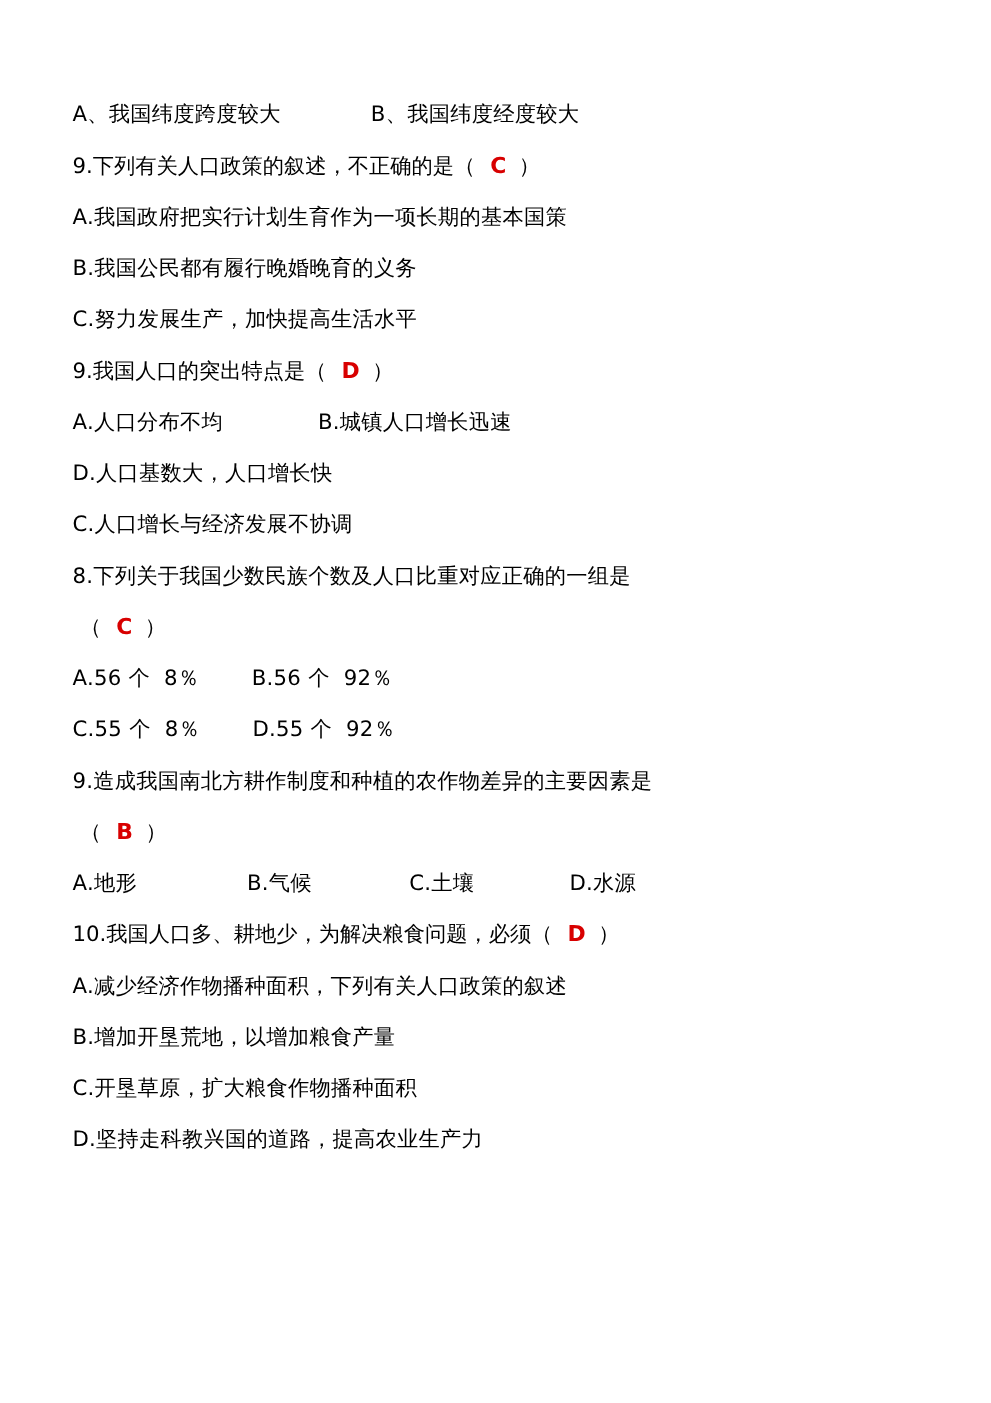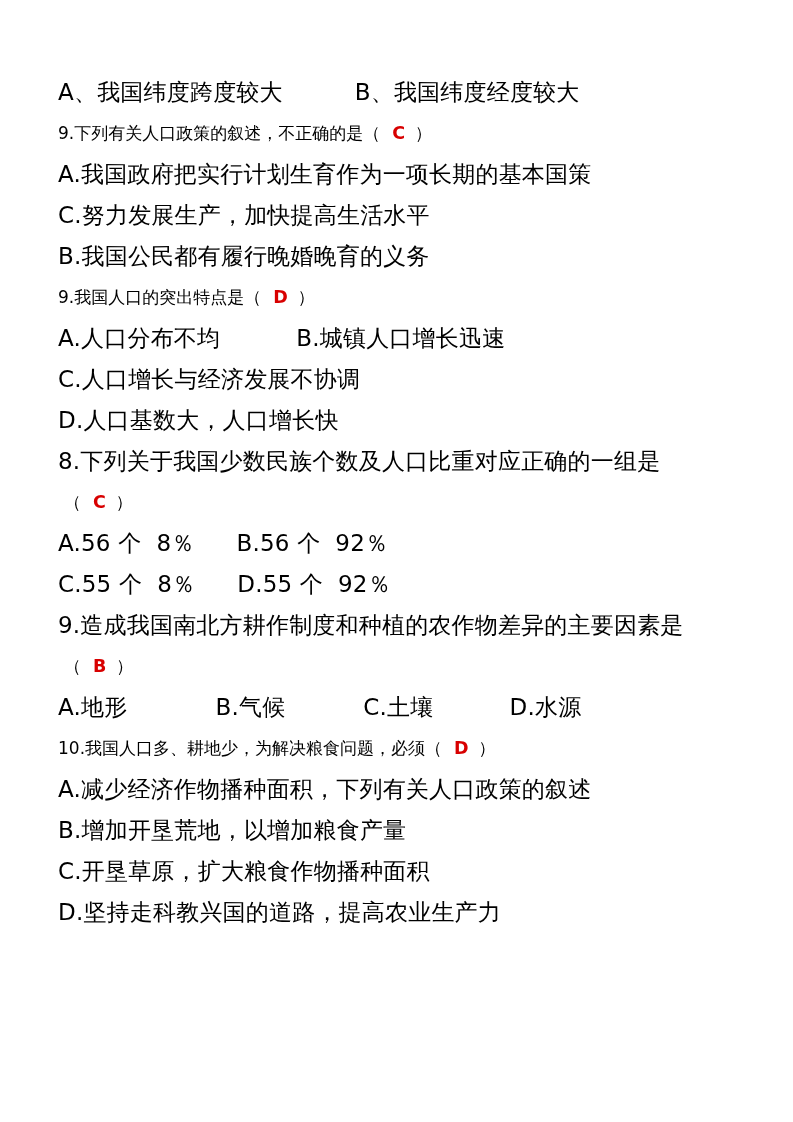--- a/index.html
+++ b/index.html
@@ -14,21 +14,21 @@
     color: #000000;
   }
   .page {
     position: relative;
     width: 793px;
     height: 1122px;
     box-sizing: border-box;
     padding: 72px 58px 0 58px;
   }
   .line {
-    font-size: 23px;
+    font-size: 17px;
     line-height: 41px;
     white-space: pre;
     letter-spacing: 0.2px;
   }
   .q {
     font-size: 17px;
     line-height: 41px;
     white-space: pre;
   }
   .ans {
@@ -44,29 +44,29 @@
 <body>
 
 <div class="page">
 
   <div class="line"><span>A、我国纬度跨度较大</span><span style="display:inline-block;width:72px"></span><span>B、我国纬度经度较大</span></div>
 
 
   <div class="q"><span>9.下列有关人口政策的叙述，不正确的是（</span><span style="display:inline-block;width:12px"></span><span class="ans">C</span><span style="display:inline-block;width:10px"></span><span>）</span></div>
 
   <div class="line">A.我国政府把实行计划生育作为一项长期的基本国策</div>
+  <div class="line">B.我国公民都有履行晚婚晚育的义务</div>
   <div class="line">C.努力发展生产，加快提高生活水平</div>
-  <div class="line">B.我国公民都有履行晚婚晚育的义务</div>
 
   <div class="q"><span>9.我国人口的突出特点是（</span><span style="display:inline-block;width:12px"></span><span class="ans">D</span><span style="display:inline-block;width:10px"></span><span>）</span></div>
 
   <div class="line"><span>A.人口分布不均</span><span style="display:inline-block;width:76px"></span><span>B.城镇人口增长迅速</span></div>
 
+  <div class="line">D.人口基数大，人口增长快</div>
   <div class="line">C.人口增长与经济发展不协调</div>
-  <div class="line">D.人口基数大，人口增长快</div>
 
   <div class="line">8.下列关于我国少数民族个数及人口比重对应正确的一组是</div>
 
   <div class="q indent"><span>（</span><span style="display:inline-block;width:12px"></span><span class="ans">C</span><span style="display:inline-block;width:10px"></span><span>）</span></div>
 
   <div class="line"><span>A.56 个  8％</span><span style="display:inline-block;width:42px"></span><span>B.56 个  92％</span></div>
 
   <div class="line"><span>C.55 个  8％</span><span style="display:inline-block;width:42px"></span><span>D.55 个  92％</span></div>
 
   <div class="line">9.造成我国南北方耕作制度和种植的农作物差异的主要因素是</div>

